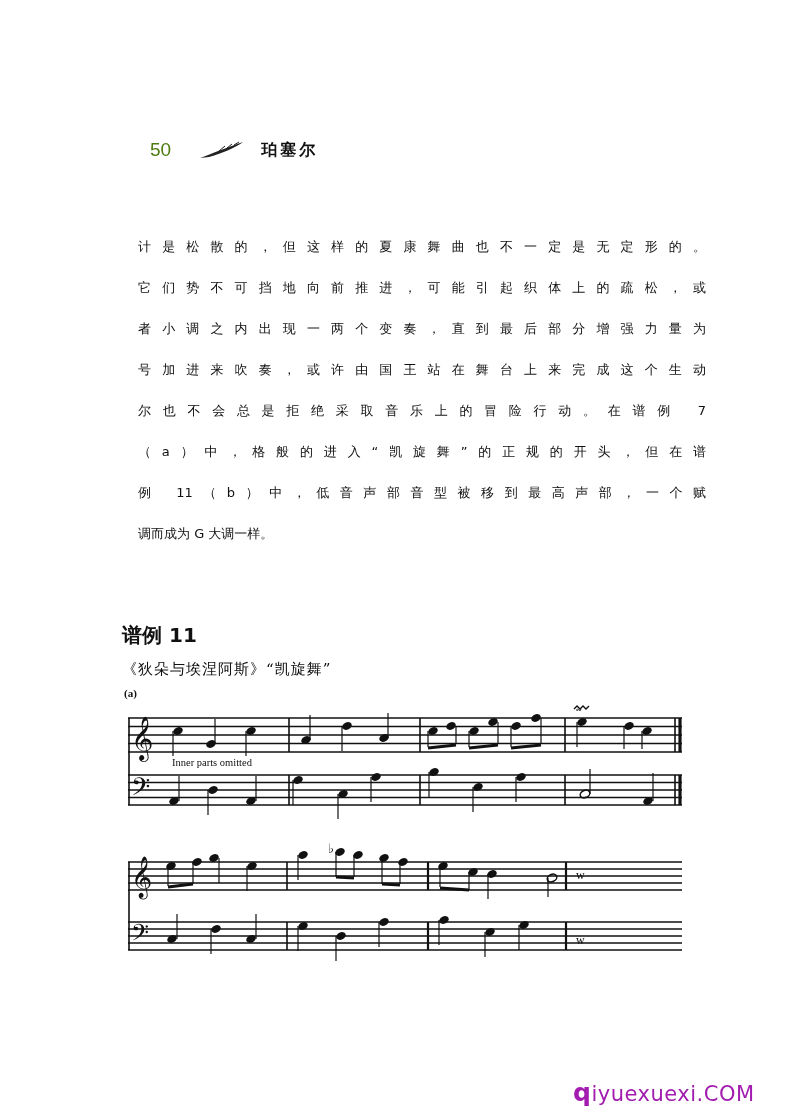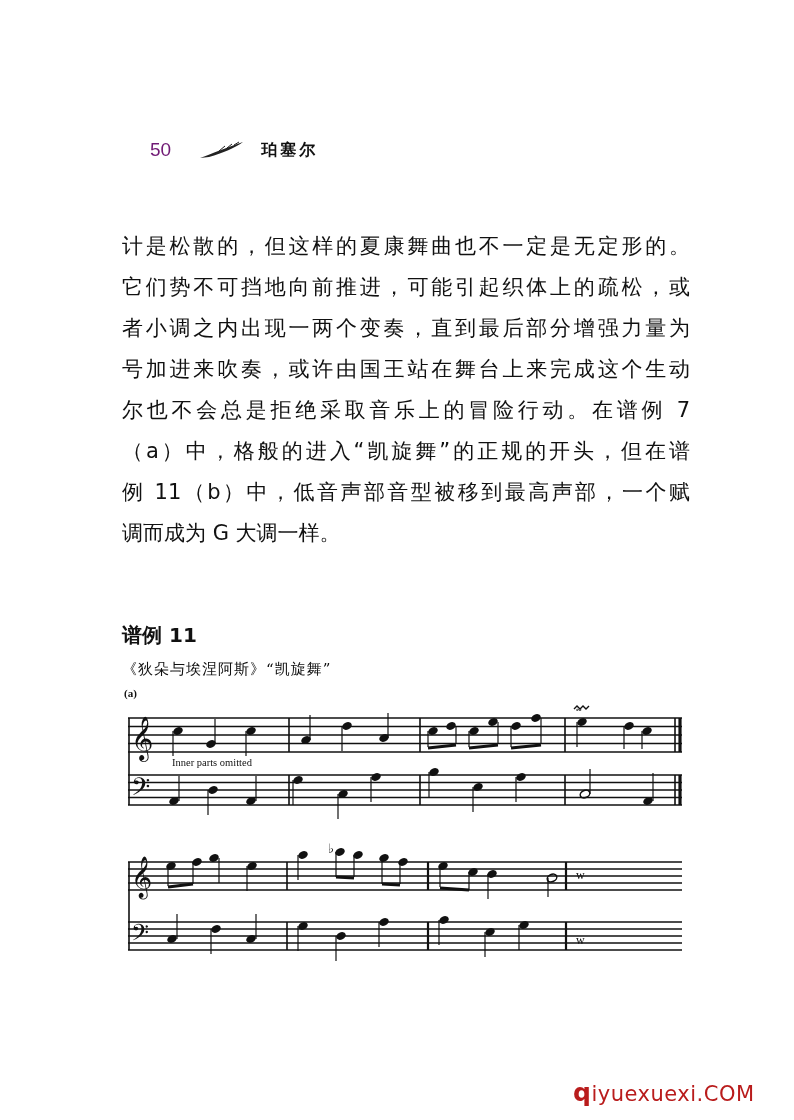--- a/index.html
+++ b/index.html
@@ -1,29 +1,29 @@
 <!DOCTYPE html>
 <html><head>
 <meta charset="utf-8">
 <style>
   html, body { margin: 0; padding: 0; background: #ffffff; }
   body { width: 794px; height: 1120px; position: relative; overflow: hidden; font-family: "DejaVu Sans", sans-serif; color: #111; }
   .page-header { position: absolute; top: 136px; left: 150px; height: 28px; display: flex; align-items: center; }
-  .page-number { font-family: "Liberation Sans", sans-serif; font-size: 19px; color: #701a75; }
+  .page-number { font-family: "Liberation Sans", sans-serif; font-size: 19px; color: #4d7c0f; }
   .quill { margin-left: 28px; width: 46px; height: 20px; }
   .running-title { margin-left: 16px; font-family: Liberation Mono, monospace; font-weight: bold; font-size: 16px; letter-spacing: 3px; }
-  .body-text { position: absolute; top: 226px; left: 122px; width: 568px; font-family: "DejaVu Sans", sans-serif; font-size: 21px; line-height: 41px; }
+  .body-text { position: absolute; top: 226px; left: 138px; width: 568px; font-family: "DejaVu Sans", sans-serif; font-size: 13px; line-height: 41px; }
   .body-text .line { white-space: nowrap; display: block; text-align: justify; text-align-last: justify; }
   .body-text .line.last { text-align-last: left; }
   .example-title { position: absolute; top: 622px; left: 122px; font-family: "DejaVu Sans", sans-serif; font-weight: bold; font-size: 20px; text-align: center; }
   .example-subtitle { position: absolute; top: 660px; left: 122px; font-family: "DejaVu Serif", serif; font-size: 15px; letter-spacing: 1px; }
   .part-label { position: absolute; top: 687px; left: 124px; font-family: "Liberation Serif", serif; font-weight: bold; font-size: 11px; }
   .score { position: absolute; left: 0; top: 0; }
   .inner-note { font-family: "Liberation Serif", serif; font-size: 10.5px; }
-  .watermark { position: absolute; top: 1078px; left: 573px; font-family: "DejaVu Sans", sans-serif; font-size: 21px; color: #b91c1c; letter-spacing: 0.5px; }
+  .watermark { position: absolute; top: 1078px; left: 573px; font-family: "DejaVu Sans", sans-serif; font-size: 21px; color: #a21caf; letter-spacing: 0.5px; }
   .watermark .q { font-weight: bold; font-size: 25px; }
 </style>
 </head>
 <body>
 
 <div class="page-header">
   <span class="page-number">50</span>
   <svg class="quill" viewBox="0 0 46 20">
     <path d="M1 18 C12 14, 26 8, 44 2 C36 8, 24 13, 10 17 Z" fill="#222"></path>
     <path d="M20 11 L26 6 M28 8 L33 4 M35 5 L40 2" stroke="#222" stroke-width="1" fill="none"></path>

